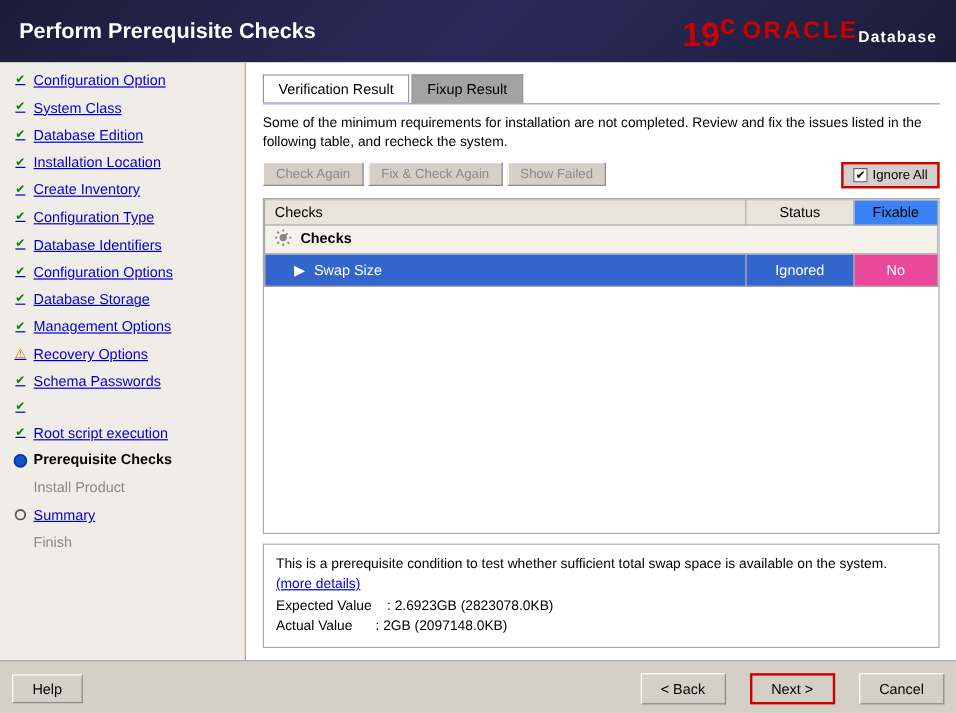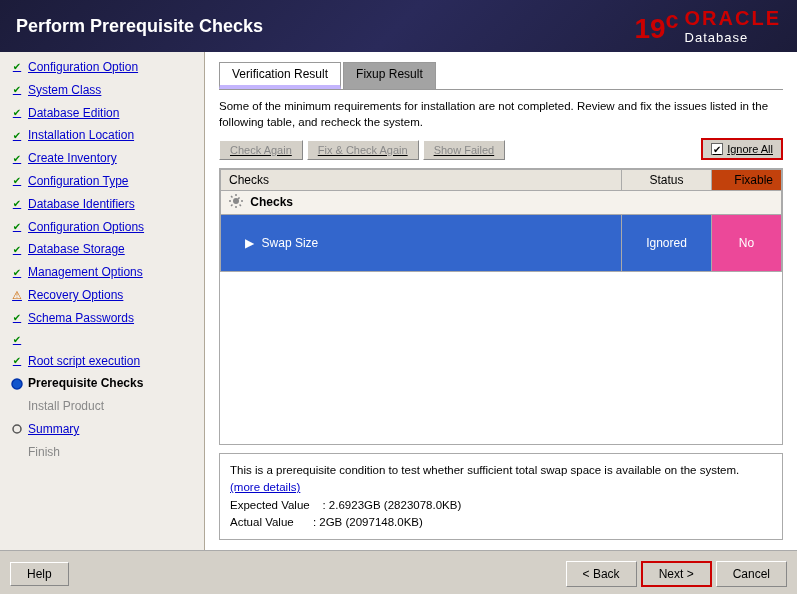--- a/index.html
+++ b/index.html
@@ -33,33 +33,34 @@
       align-items: center;
       gap: 6px;
     }
     .oracle-19c {
       font-size: 28px;
       font-weight: bold;
       color: #cc0000;
     }
     .oracle-text {
       display: flex;
-      flex-direction: column;
-      align-items: flex-start;
+      flex-direction: row;
+      align-items: flex-end;
     }
     .oracle-name {
       font-size: 20px;
       font-weight: bold;
       color: #cc0000;
       letter-spacing: 2px;
     }
     .oracle-database {
       font-size: 13px;
       color: #ffffff;
       letter-spacing: 1px;
+      font-weight: bold;
     }
 
     
     .main-layout {
       display: flex;
       height: calc(594px - 52px - 44px);
     }
 
     
     .sidebar {
@@ -119,37 +120,36 @@
       padding: 4px 12px;
       background: #a3a3a3;
       border: 1px solid #999;
       border-bottom: none;
       cursor: pointer;
       font-size: 12px;
       color: #000;
     }
     .tab.active {
       background: #ffffff;
-      border-bottom: 4px solid #c4b5fd;
+      border-bottom: 1px solid #c4b5fd;
       font-weight: normal;
     }
 
     
     .info-text {
       font-size: 11.5px;
       color: #000;
       line-height: 1.4;
     }
 
     
     .button-bar {
       display: flex;
       gap: 4px;
-      align-items: flex-end;
-      text-decoration: underline;
+      align-items: flex-start;
     }
     .btn {
       padding: 3px 10px;
       background: #d4d0c8;
       border: 1px solid #888;
       border-top-color: #fff;
       border-left-color: #fff;
       cursor: pointer;
       font-size: 11px;
       color: #000;
@@ -189,21 +189,21 @@
     }
     .checks-table th {
       background: #e8e4dc;
       border: 1px solid #aaa;
       padding: 3px 8px;
       text-align: center;
       font-weight: normal;
     }
     .checks-table td {
       border: 1px solid #aaa;
-      padding: 21px 8px;
+      padding: 6px 8px;
     }
     .checks-table .group-row td {
       background: #f5f2ec;
       font-weight: bold;
       padding-left: 6px;
     }
     .checks-table .data-row.selected td {
       background: #3366cc;
       color: #ffffff;
     }
@@ -232,21 +232,21 @@
       align-items: center;
       padding: 0 10px;
     }
     .footer-left {
       display: flex;
       gap: 6px;
     }
     .footer-right {
       margin-left: auto;
       display: flex;
-      gap: 4px;
+      gap: 20px;
     }
     .btn-footer {
       padding: 4px 16px;
       background: #d4d0c8;
       border: 1px solid #888;
       border-top-color: #fff;
       border-left-color: #fff;
       cursor: pointer;
       font-size: 12px;
     }
@@ -401,21 +401,21 @@
         <span>Ignore All</span>
       </label>
     </div>
 
     <div style="flex:1; overflow-y:auto; border:1px solid #aaa;">
       <table class="checks-table" style="width:100%;border-collapse:collapse;">
         <thead>
           <tr>
             <th style="text-align:left;padding:3px 8px;background:#e8e4dc;border:1px solid #aaa;">Checks</th>
             <th style="width:90px;background:#e8e4dc;border:1px solid #aaa;">Status</th>
-            <th style="width:70px;background:#c2410c;border:1px solid #aaa;text-align:right;">Fixable</th>
+            <th style="width:70px;background:#3b82f6;border:1px solid #aaa;">Fixable</th>
           </tr>
         </thead>
         <tbody>
           <tr class="group-row">
             <td colspan="3" style="background:#f5f2ec;padding:3px 8px;">
               <span style="display:inline-block;margin-right:4px;vertical-align:middle;">
                 <svg width="14" height="14" viewBox="0 0 14 14">
                     <circle cx="7" cy="7" r="3" fill="#888"></circle>
                     <path d="M7 0v2M7 12v2M0 7h2M12 7h2M2.05 2.05l1.41 1.41M10.54 10.54l1.41 1.41M10.54 3.46l-1.41 1.41M3.46 10.54l-1.41 1.41" stroke="#888" stroke-width="1.5"></path>
                   </svg>

